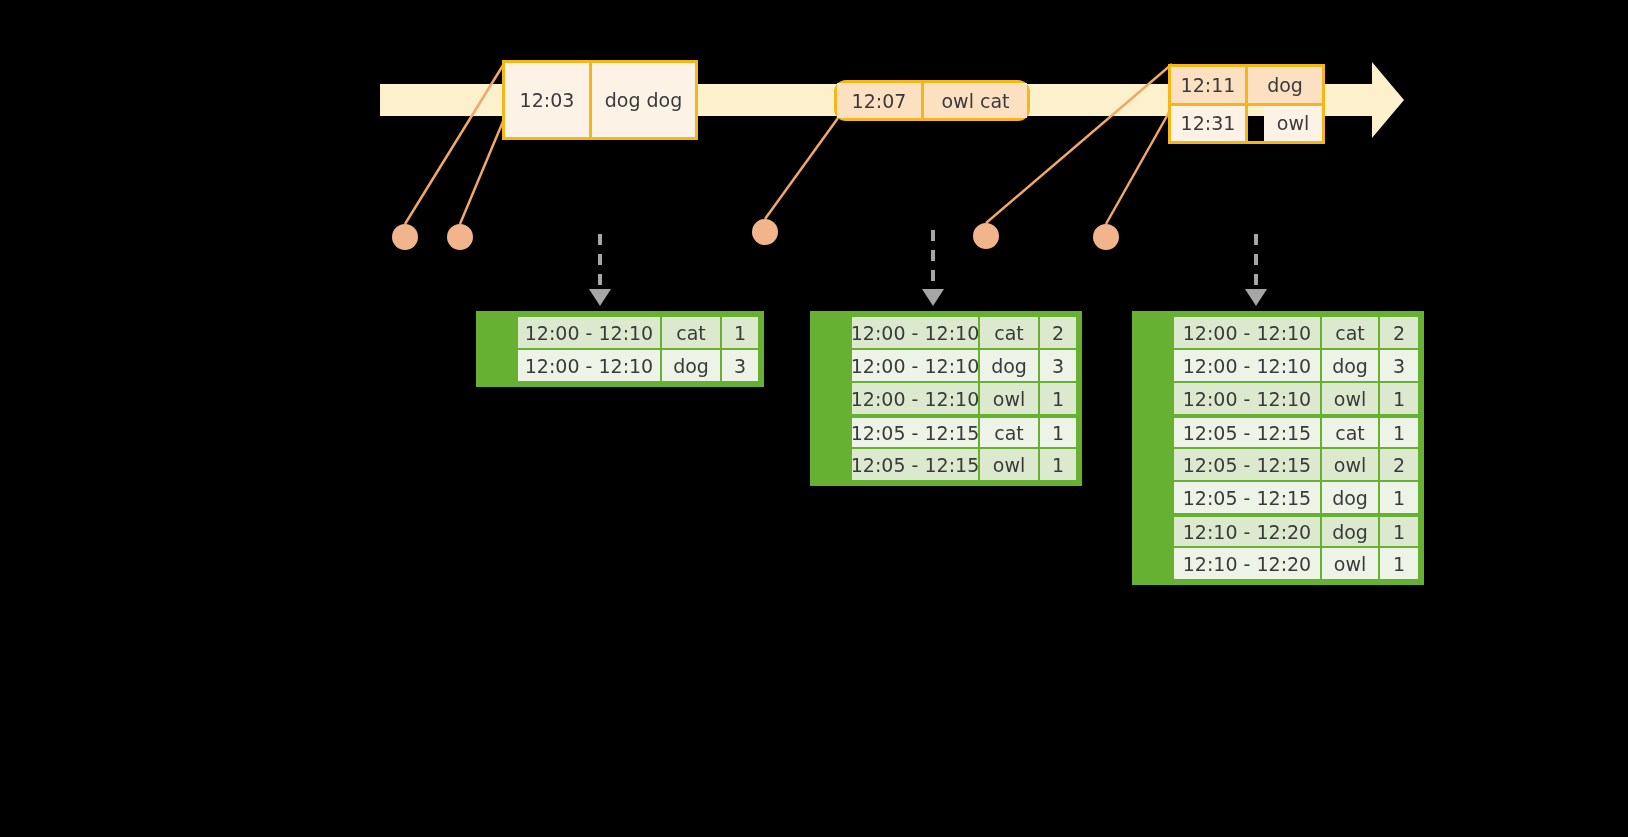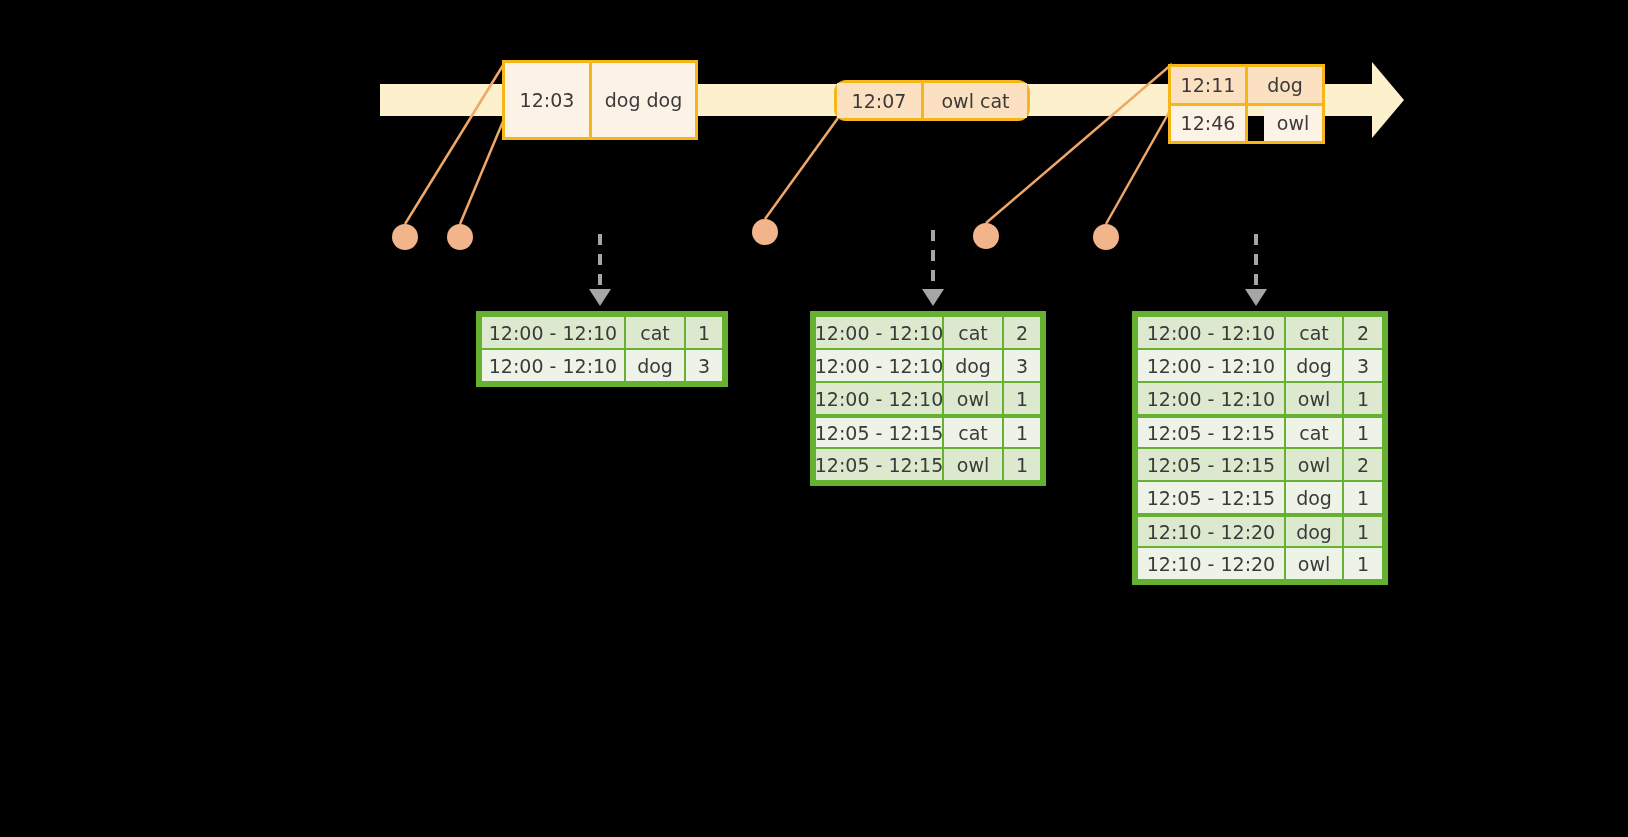--- a/index.html
+++ b/index.html
@@ -55,20 +55,21 @@
     background:#f2b48a;
   }
 
   
   .rtable{
     position:absolute;
     border:5px solid #66b032;
     box-sizing:content-box;
     display:flex;flex-direction:column;
     background:#66b032;
+    padding-left:36px;
   }
   .rrow{display:flex;}
   .rcell{
     display:flex;align-items:center;justify-content:center;
     font-size:19px;height:33px;box-sizing:border-box;
     border:1px solid #66b032;
     white-space:nowrap;
   }
   .c-win{width:144px;}
   .c-word{width:60px;}
@@ -131,21 +132,21 @@
       <div class="evt-words">owl cat</div>
     </div>
   </div>
 
   <div class="evt shade-a" id="evt-2">
     <div class="evt-row">
       <div class="evt-time">12:11</div>
       <div class="evt-words">dog</div>
     </div>
     <div class="evt-row shade-b">
-      <div class="evt-time">12:46</div>
+      <div class="evt-time">12:31</div>
       <div class="evt-words">owl</div>
     </div>
   </div>
 
   <div id="dot-layer">
       <div class="dot" style="left: 392px; top: 224px;"></div>
       <div class="dot" style="left: 447px; top: 224px;"></div>
       <div class="dot" style="left: 752px; top: 219px;"></div>
       <div class="dot" style="left: 973px; top: 223px;"></div>
       <div class="dot" style="left: 1093px; top: 224px;"></div>

